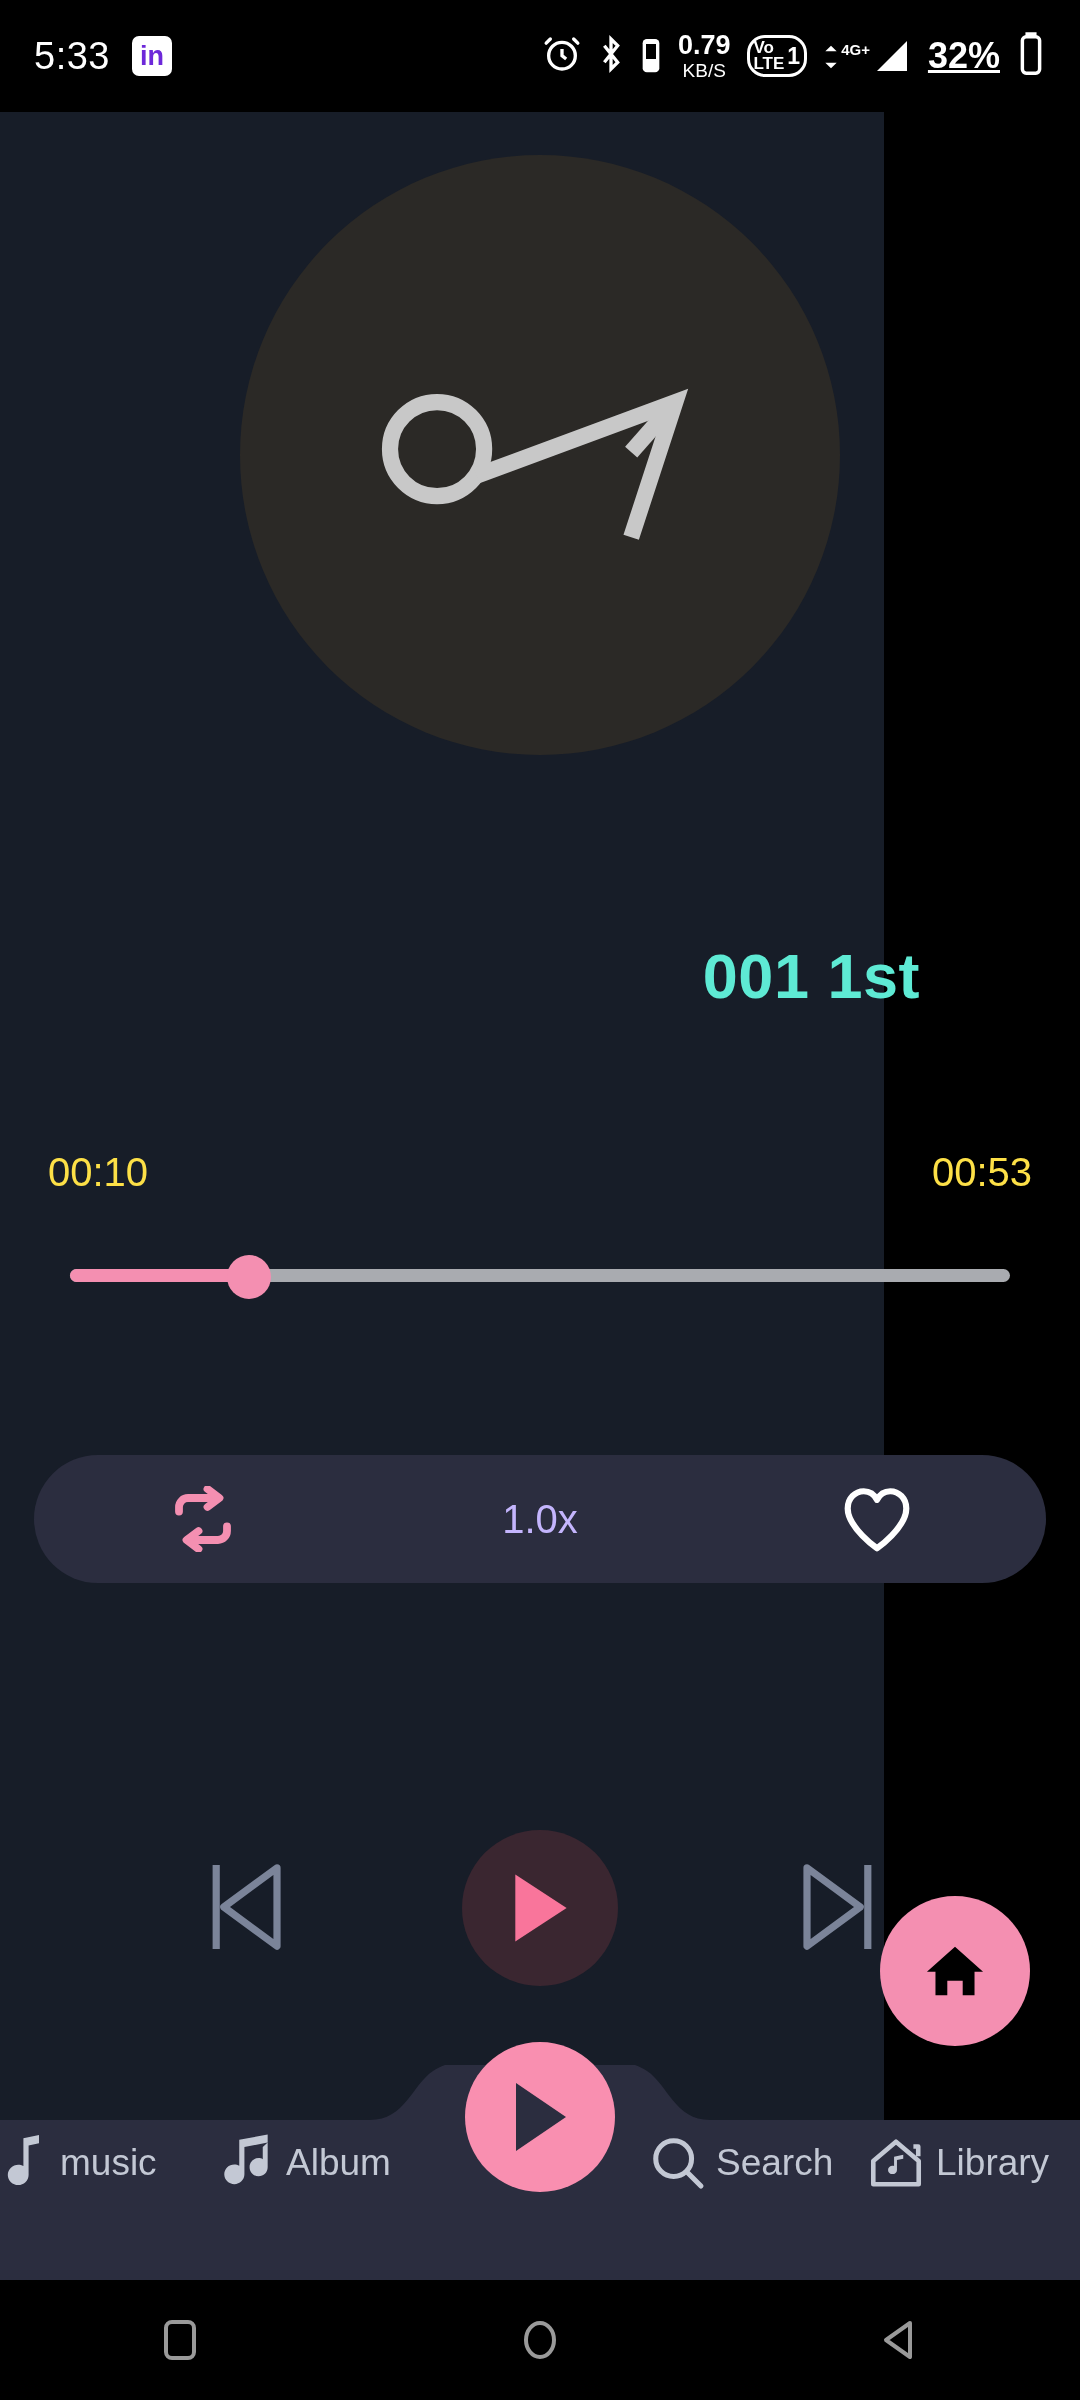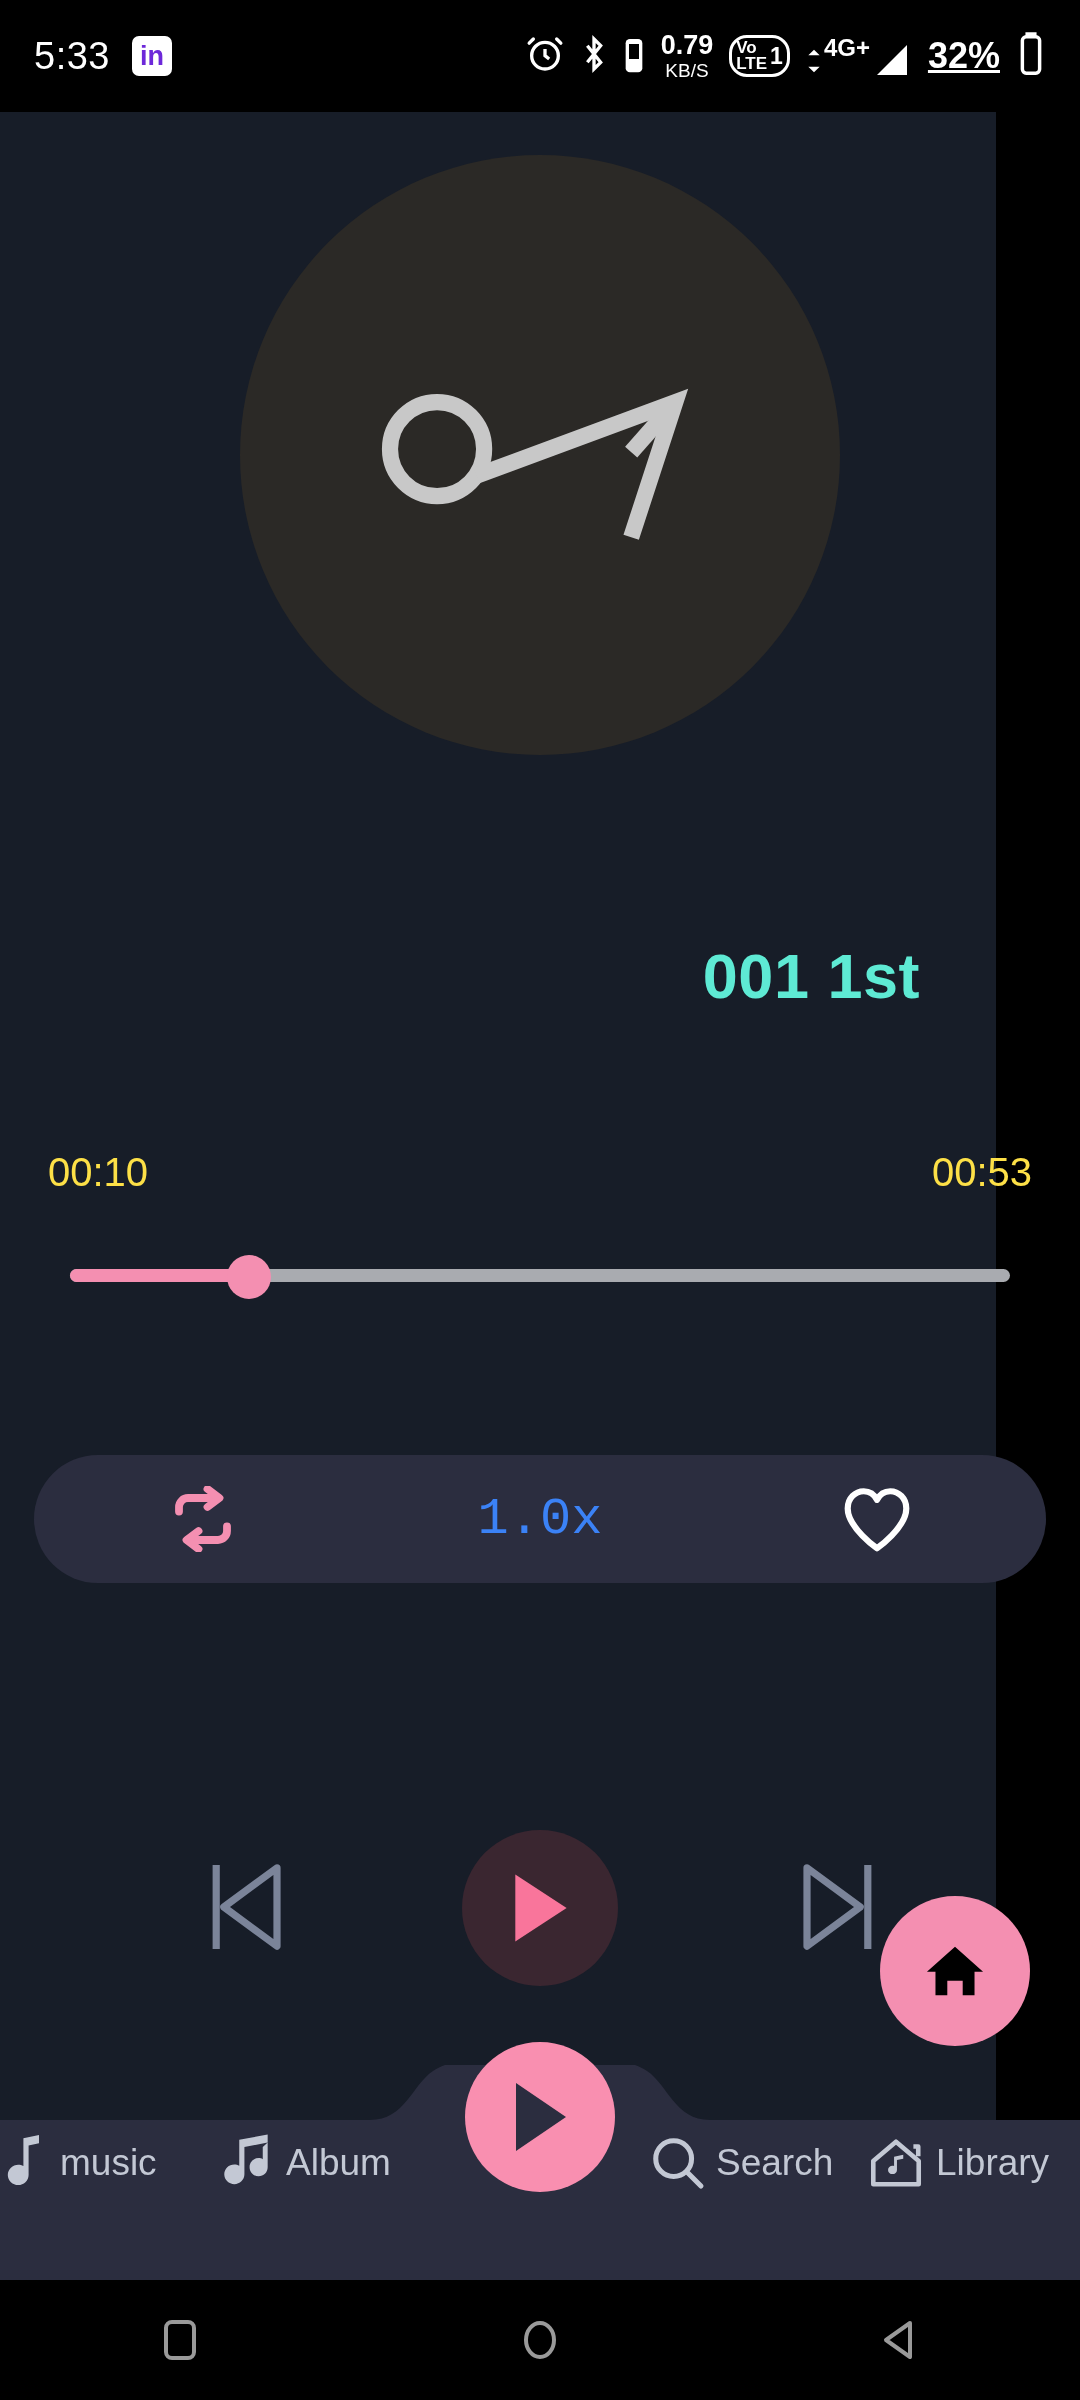--- a/index.html
+++ b/index.html
@@ -2,21 +2,21 @@
 <html><head>
 <meta charset="utf-8">
 <style>
   * { margin:0; padding:0; box-sizing:border-box; }
   html, body {
     width:1080px; height:2400px;
     background:#000;
     font-family:"Liberation Sans", sans-serif;
     overflow:hidden;
   }
-  .phone { position:relative; width:996px; height:2400px; background:#171d28; }
+  .phone { position:relative; width:884px; height:2400px; background:#171d28; }
 
   
   .statusbar{
     position:absolute; top:0; left:0; width:1080px; height:112px;
     background:#000; color:#fff;
     display:flex; align-items:center; justify-content:space-between;
     padding:0 34px;
   }
   .sb-left{ display:flex; align-items:center; gap:22px; }
   .sb-time{ font-size:38px; font-weight:500; letter-spacing:.5px; }
@@ -31,21 +31,21 @@
   .net-rate .n{ font-size:27px; font-weight:600; }
   .net-rate .u{ font-size:19px; font-weight:400; margin-top:2px; }
   .volte{
     border:3px solid #fff; border-radius:18px; padding:2px 4px;
     display:flex; align-items:center; gap:3px;
   }
   .volte .stack{ display:flex; flex-direction:column; line-height:.95; }
   .volte .stack span{ font-size:17px; font-weight:700; }
   .volte .one{ font-size:23px; font-weight:700; }
   .gplus{ display:flex; align-items:flex-end; gap:2px; }
-  .gplus .lbl{ font-size:24px; font-weight:700; margin-bottom:16px;}
+  .gplus .lbl{ font-size:15px; font-weight:700; margin-bottom:16px;}
   .batt-pct{ font-size:36px; font-weight:600;text-decoration:underline; }
 
   
   .art-wrap{ position:absolute; top:140px; left:0; width:1080px; height:630px;
              display:flex; align-items:center; justify-content:center; }
   .art-circle{
     width:600px; height:600px; border-radius:50%;
     background:#2b2926;
     display:flex; align-items:center; justify-content:center;
   }
@@ -79,21 +79,21 @@
     background:#f48fb1; transform:translateX(-22px);
   }
 
   
   .pill{
     position:absolute; top:1455px; left:34px; width:1012px; height:128px;
     background:#2b2d3f; border-radius:64px;
     display:flex; align-items:center;
   }
   .pill-slot{ flex:1; display:flex; align-items:center; justify-content:center; }
-  .speed-text{ font-size:52px; color:#3b82f6; font-weight:400;font-family:Liberation Mono, monospace; }
+  .speed-text{ font-size:40px; color:#c4b5fd; font-weight:400; }
 
   
   .transport{
     position:absolute; top:1830px; left:0; width:1080px; height:160px;
   }
   .tr-prev{ position:absolute; left:205px; top:25px; }
   .tr-next{ position:absolute; left:795px; top:25px; }
   .tr-play{
     position:absolute; left:462px; top:0;
     width:156px; height:156px; border-radius:50%;

